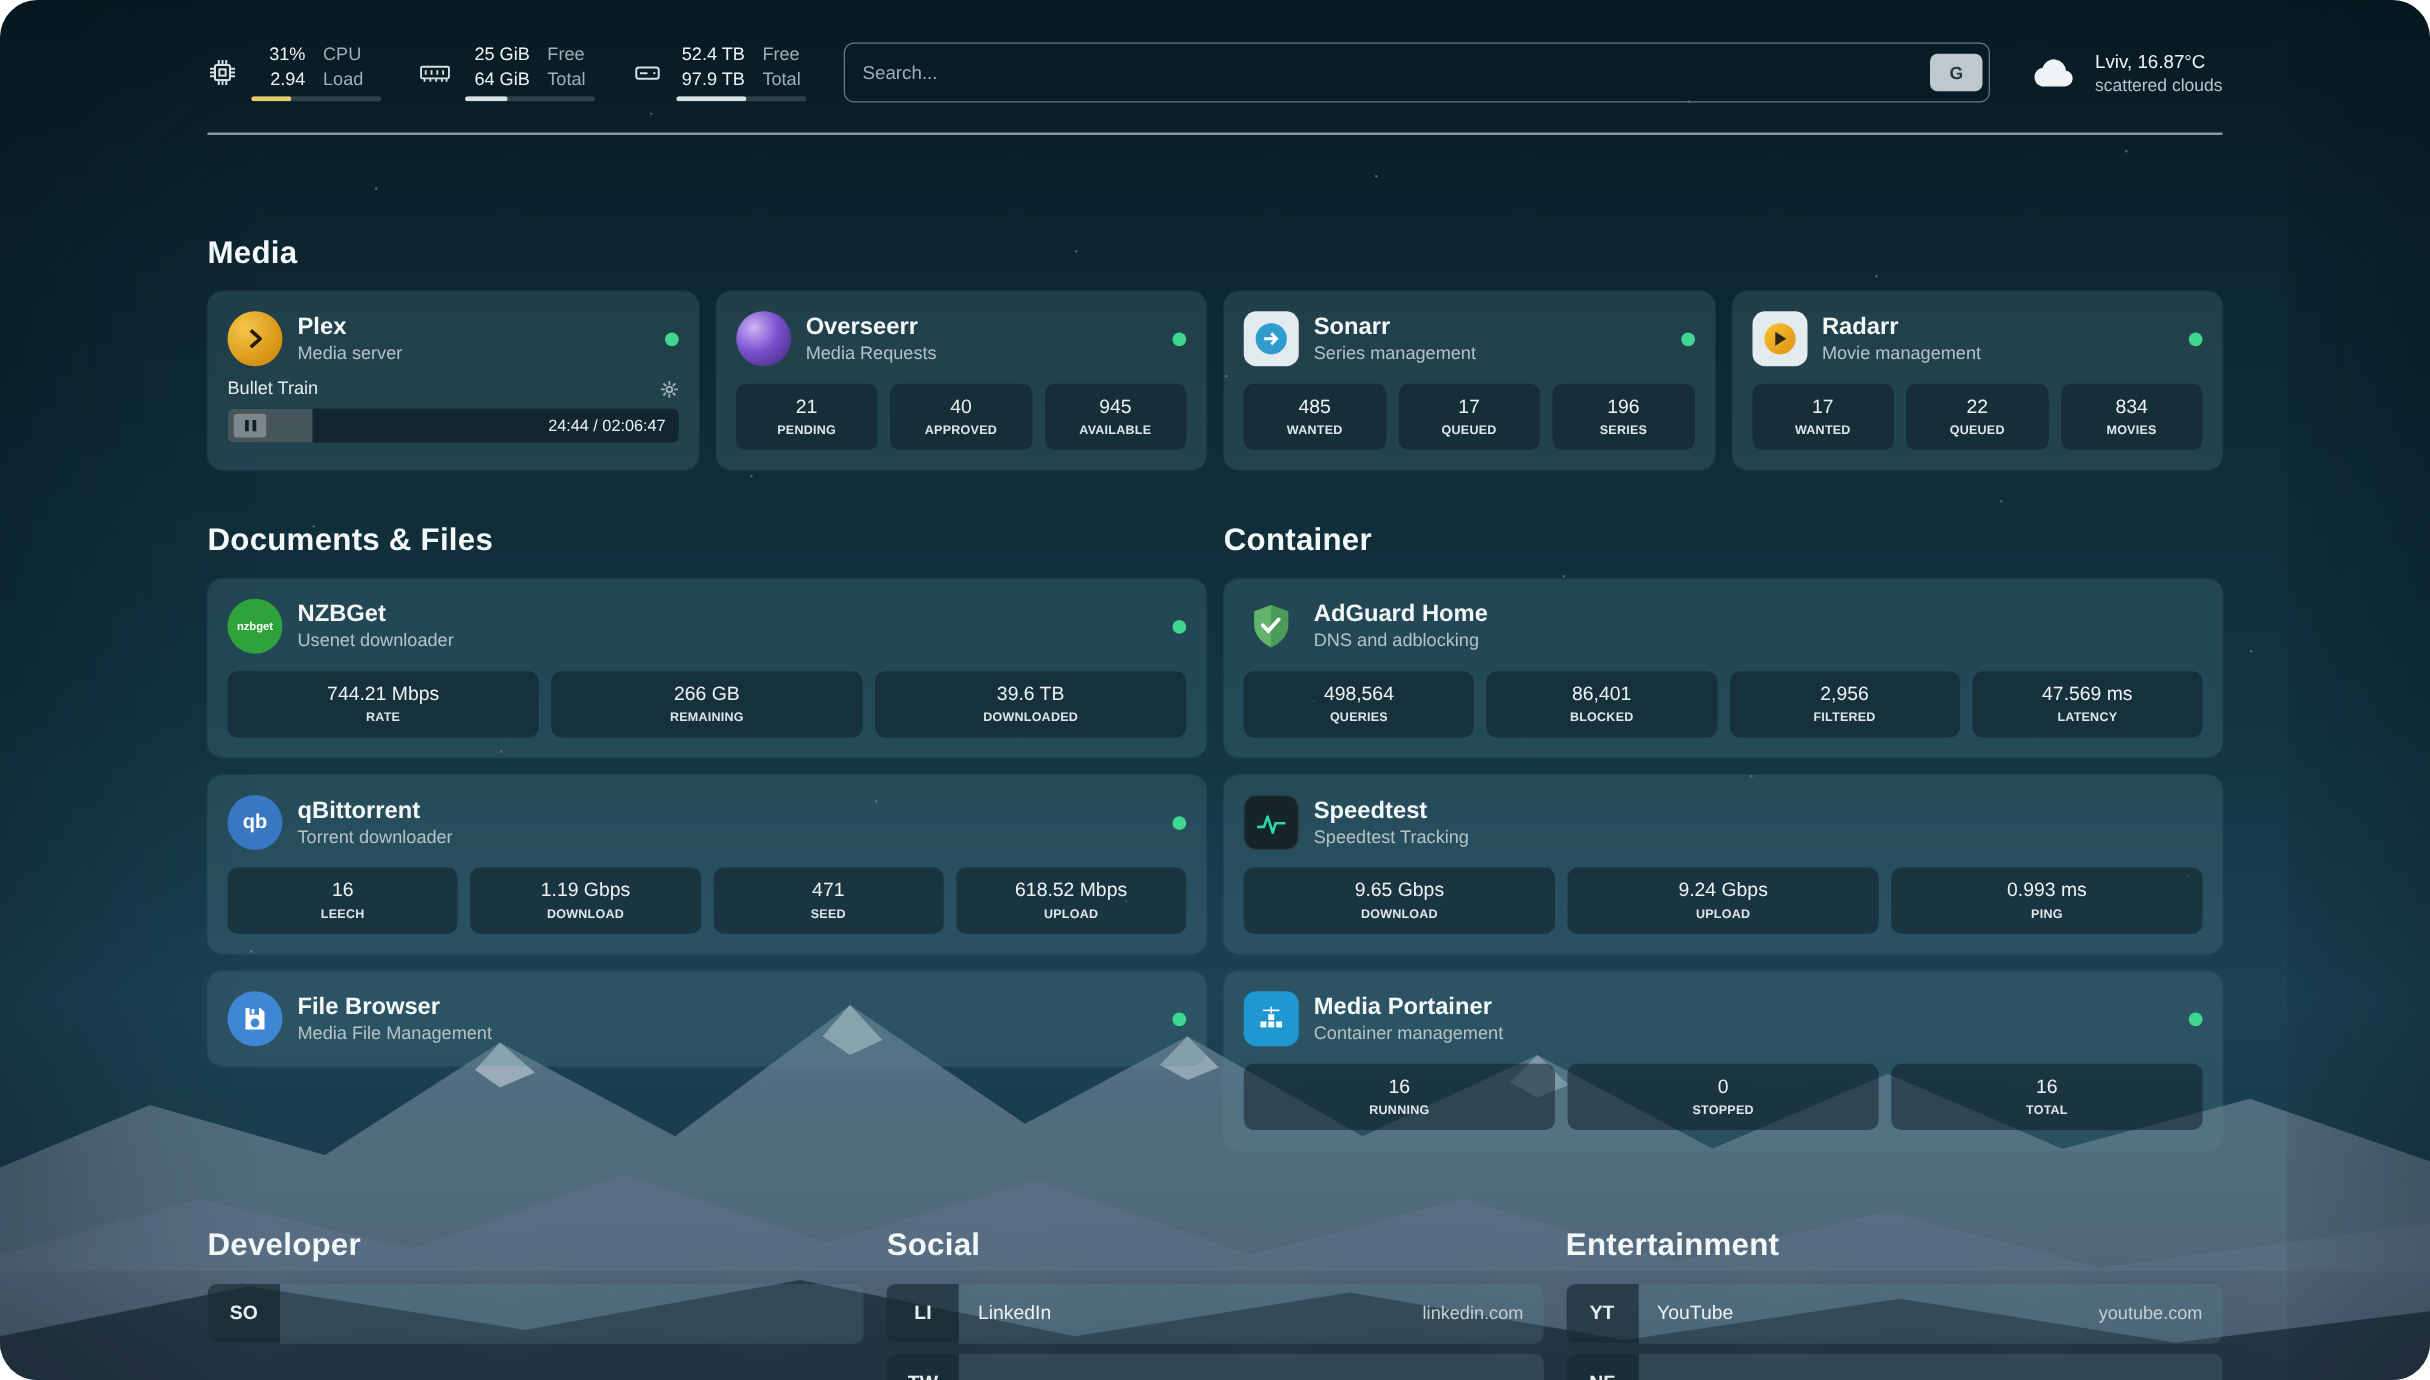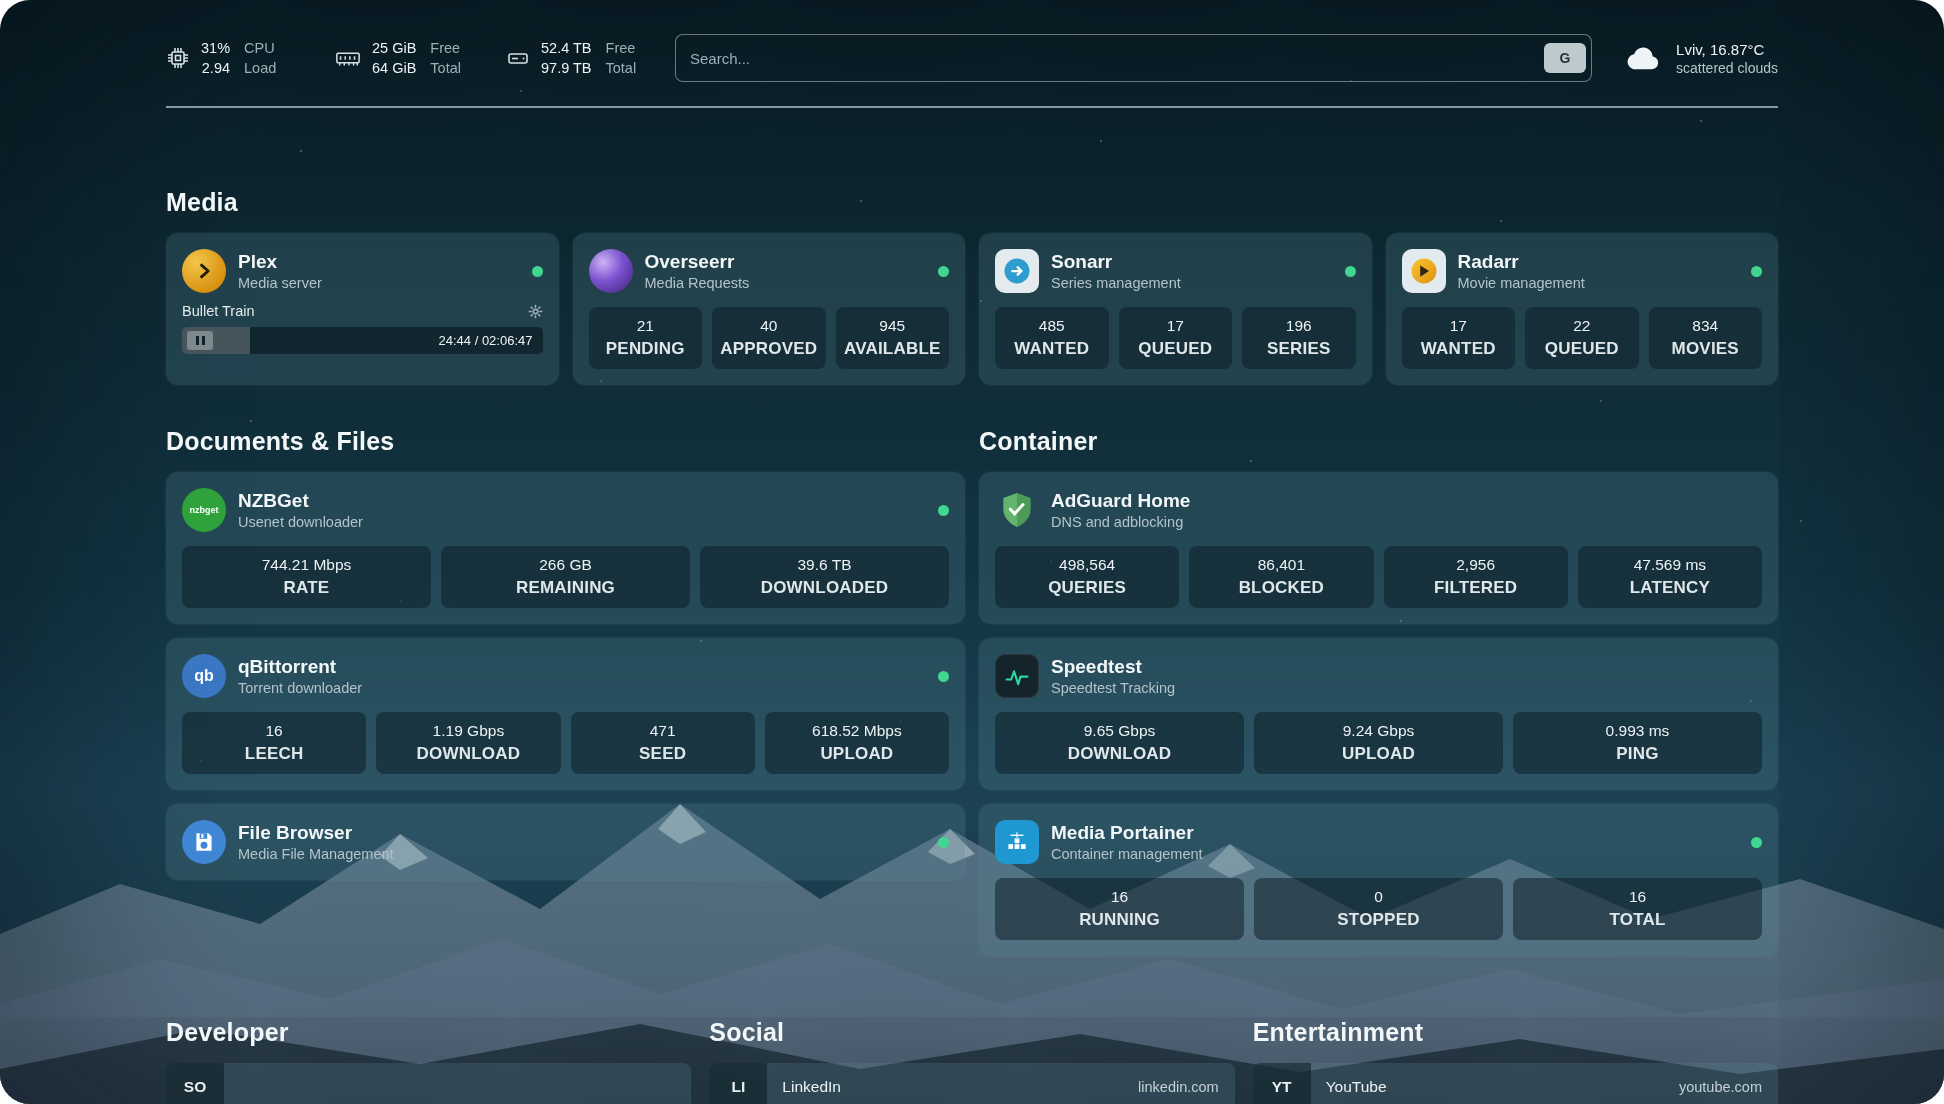--- a/index.html
+++ b/index.html
@@ -34,21 +34,21 @@
       200px 760px rgba(255,255,255,.3), 900px 720px rgba(255,255,255,.25);
   }
   .vignette { position:absolute; inset:0; z-index:1; pointer-events:none;
     box-shadow:inset 0 0 230px rgba(0,8,14,.65); border-radius:30px; }
   .content { position:relative; z-index:2; padding:34px 166px 0; }
 
   
   .topbar { display:flex; align-items:center; gap:30px; }
   .metrics { display:flex; align-items:center; gap:30px; }
   .metric { display:flex; align-items:center; gap:11px; }
-  .metric-body { display:flex; flex-direction:row; gap:3px; min-width:104px; }
+  .metric-body { display:flex; flex-direction:column; gap:3px; min-width:104px; }
   .metric-grid { display:grid; grid-template-columns:auto auto; column-gap:14px; row-gap:1px;
     font-size:14.5px; line-height:1.3; }
   .mv { color:#eef3f5; text-align:right; }
   .ml { color:#9db0b7; }
   .m-bar { height:4px; border-radius:2px; background:rgba(255,255,255,0.16); position:relative; overflow:hidden; }
   .m-fill { position:absolute; top:0; bottom:0; left:0; border-radius:2px; background:#d7e0e4; }
   .m-fill.fill-cpu { background:#e6c96a; }
 
   .search { flex:1; display:flex; align-items:center; height:48px;
     background:rgba(12,30,38,0.35); border:1px solid rgba(185,200,208,0.55);
@@ -76,21 +76,21 @@
   .svc-icon { width:44px; height:44px; border-radius:50%; display:flex; align-items:center;
     justify-content:center; flex:0 0 auto; overflow:hidden; }
   .svc-icon.square { border-radius:10px; }
   .svc-name { font-size:19px; font-weight:600; color:#f3f7f8; line-height:1.15; }
   .svc-desc { font-size:14.5px; color:#b4c3c9; margin-top:2px; }
   .status-dot { width:11px; height:11px; border-radius:50%; background:#3fd68f; margin-left:auto; flex:0 0 auto; }
 
   .stats { display:flex; gap:10px; margin-top:14px; }
   .stat { flex:1; background:rgba(9,26,33,0.5); border-radius:8px; padding:10px 4px; text-align:center; }
   .stat-value { font-size:15.5px; color:#edf2f4; }
-  .stat-label { font-size:17px; font-weight:700; color:#dfe7ea; margin-top:4px; letter-spacing:.2px; }
+  .stat-label { font-size:10px; font-weight:700; color:#dfe7ea; margin-top:4px; letter-spacing:.2px; }
 
   
   .np { margin-top:10px; display:flex; align-items:center; justify-content:space-between;
     font-size:14.5px; color:#e3ebee; }
   .gear-btn { background:none; border:none; padding:0; cursor:pointer; display:flex; }
   .player-bar { margin-top:8px; position:relative; height:27px; border-radius:5px;
     background:rgba(7,20,26,0.6); display:flex; align-items:center; overflow:hidden; }
   .player-fill { position:absolute; left:0; top:0; bottom:0; background:rgba(255,255,255,0.22); }
   .pause-btn { position:relative; z-index:2; margin-left:5px; width:26px; height:19px; border:none;
     border-radius:3px; background:rgba(255,255,255,0.3); display:flex; align-items:center;

